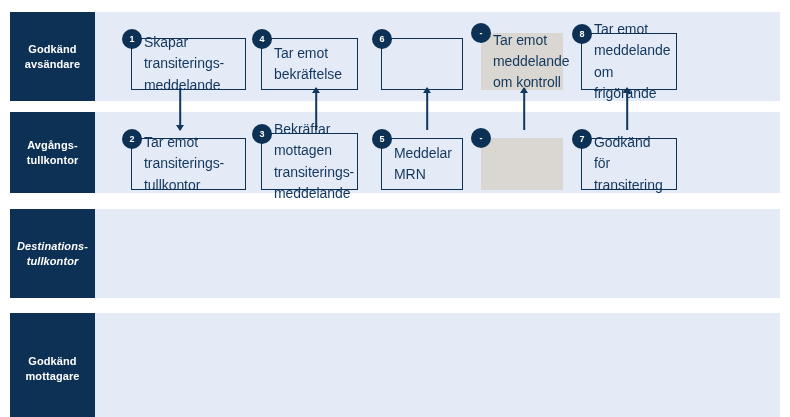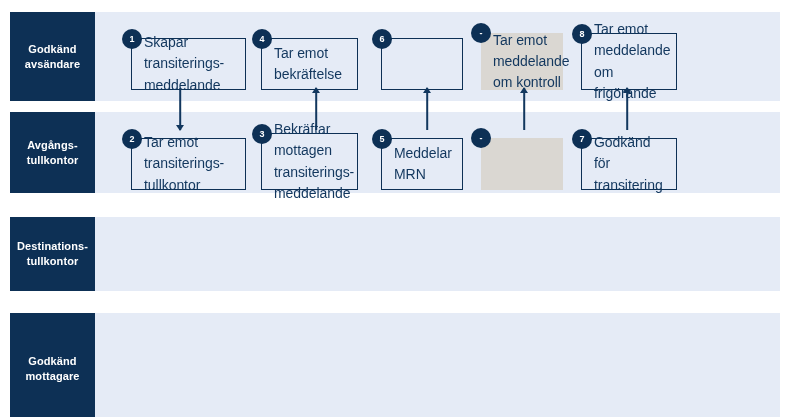--- a/index.html
+++ b/index.html
@@ -87,21 +87,21 @@
 avsändare</div>
     <div class="lane-body"></div>
   </div>
 
   <div class="lane" style="top:112px;height:81px;">
     <div class="lane-label">Avgångs-
 tullkontor</div>
     <div class="lane-body"></div>
   </div>
 
-  <div class="lane" style="top:217px;height:74px;">
+  <div class="lane" style="top:209px;height:89px;font-style:italic;">
     <div class="lane-label">Destinations-
 tullkontor</div>
     <div class="lane-body"></div>
   </div>
 
   <div class="lane" style="top:313px;height:111px;">
     <div class="lane-label">Godkänd
 mottagare</div>
     <div class="lane-body"></div>
   </div>

